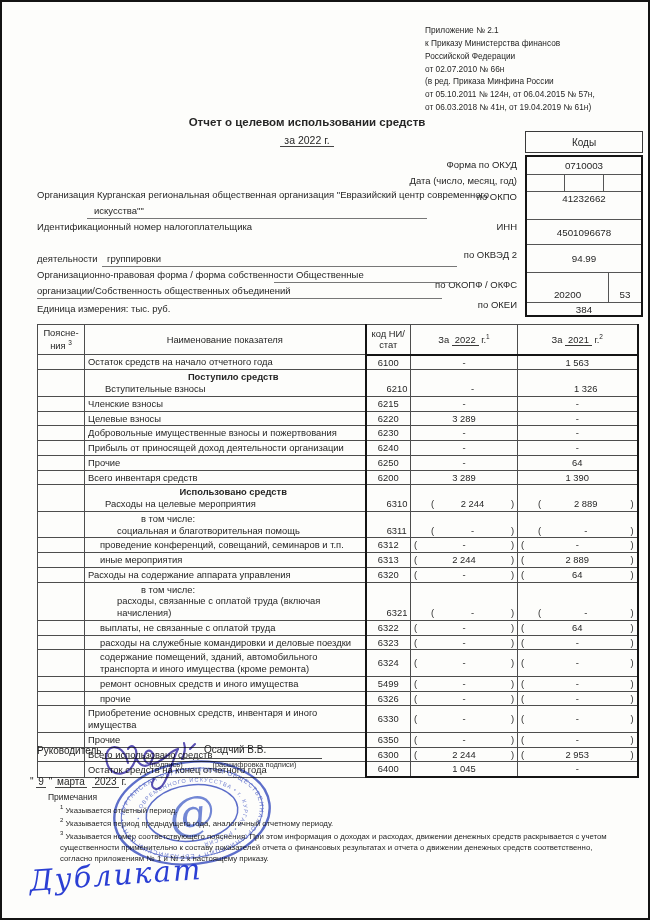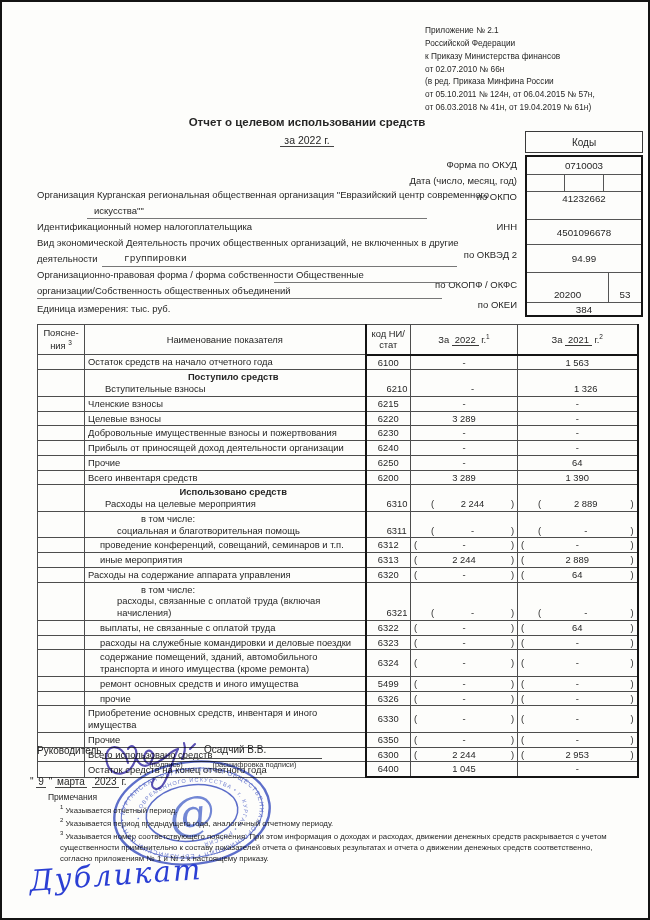--- a/index.html
+++ b/index.html
@@ -75,22 +75,22 @@
   .handwriting{left:26px;top:862px;font-family:"DejaVu Serif",serif;font-style:italic;
                font-size:29px;letter-spacing:2px;transform:rotate(-4deg);transform-origin:left top;}
 </style>
 </head>
 <body>
 
 <div class="page">
 
   <div class="abs ref-block" id="refBlock">
       <div class="ref-line">Приложение № 2.1</div>
+      <div class="ref-line">к Приказу Министерства финансов</div>
       <div class="ref-line">Российской Федерации</div>
-      <div class="ref-line">к Приказу Министерства финансов</div>
       <div class="ref-line">от 02.07.2010 № 66н</div>
       <div class="ref-line">(в ред. Приказа Минфина России</div>
       <div class="ref-line">от 05.10.2011 № 124н, от 06.04.2015 № 57н,</div>
       <div class="ref-line">от 06.03.2018 № 41н, от 19.04.2019 № 61н)</div>
     </div>
 
   <div class="abs doc-title">Отчет о целевом использовании средств</div>
   <div class="abs doc-sub"><span>за 2022 г.</span></div>
 
   <div class="abs codes-head">Коды</div>
@@ -116,23 +116,22 @@
   <div class="code-label" style="top:189px;">по ОКПО</div>
   <div class="code-label" style="top:219px;">ИНН</div>
   <div class="code-label" style="top:247px;">по ОКВЭД 2</div>
   <div class="code-label" style="top:277px;">по ОКОПФ / ОКФС</div>
   <div class="code-label" style="top:297px;">по ОКЕИ</div>
 
   <div class="orgline" style="left:35px;top:187px;">Организация Курганская региональная общественная организация "Евразийский центр современного</div>
   <div class="orgline" style="left:92px;top:203px;">искусства""</div>
   <div class="uline" style="left:85px;top:216px;width:340px;"></div>
   <div class="orgline" style="left:35px;top:219px;">Идентификационный номер налогоплательщика</div>
-  <div class="orgline" style="left:35px;top:235px;">Вид экономической Деятельность прочих общественных организаций, не включенных в другие</div>
   <div class="orgline" style="left:35px;top:251px;">деятельности</div>
-  <div class="orgline" style="left:122px;top:251px;font-family:Liberation Mono, monospace;">группировки</div>
+  <div class="orgline" style="left:105px;top:251px;">группировки</div>
   <div class="uline" style="left:100px;top:264px;width:355px;"></div>
   <div class="orgline" style="left:35px;top:267px;"><span>Организационно-правовая форма / форма собственности </span><span>Общественные</span></div>
   <div class="uline" style="left:272px;top:280px;width:183px;"></div>
   <div class="orgline" style="left:35px;top:283px;">организации/Собственность общественных объединений</div>
   <div class="uline" style="left:35px;top:296px;width:405px;"></div>
   <div class="orgline" style="left:35px;top:301px;">Единица измерения: тыс. руб.</div>
 
   <table class="main-table">
     <colgroup>
         <col style="width:47px">

